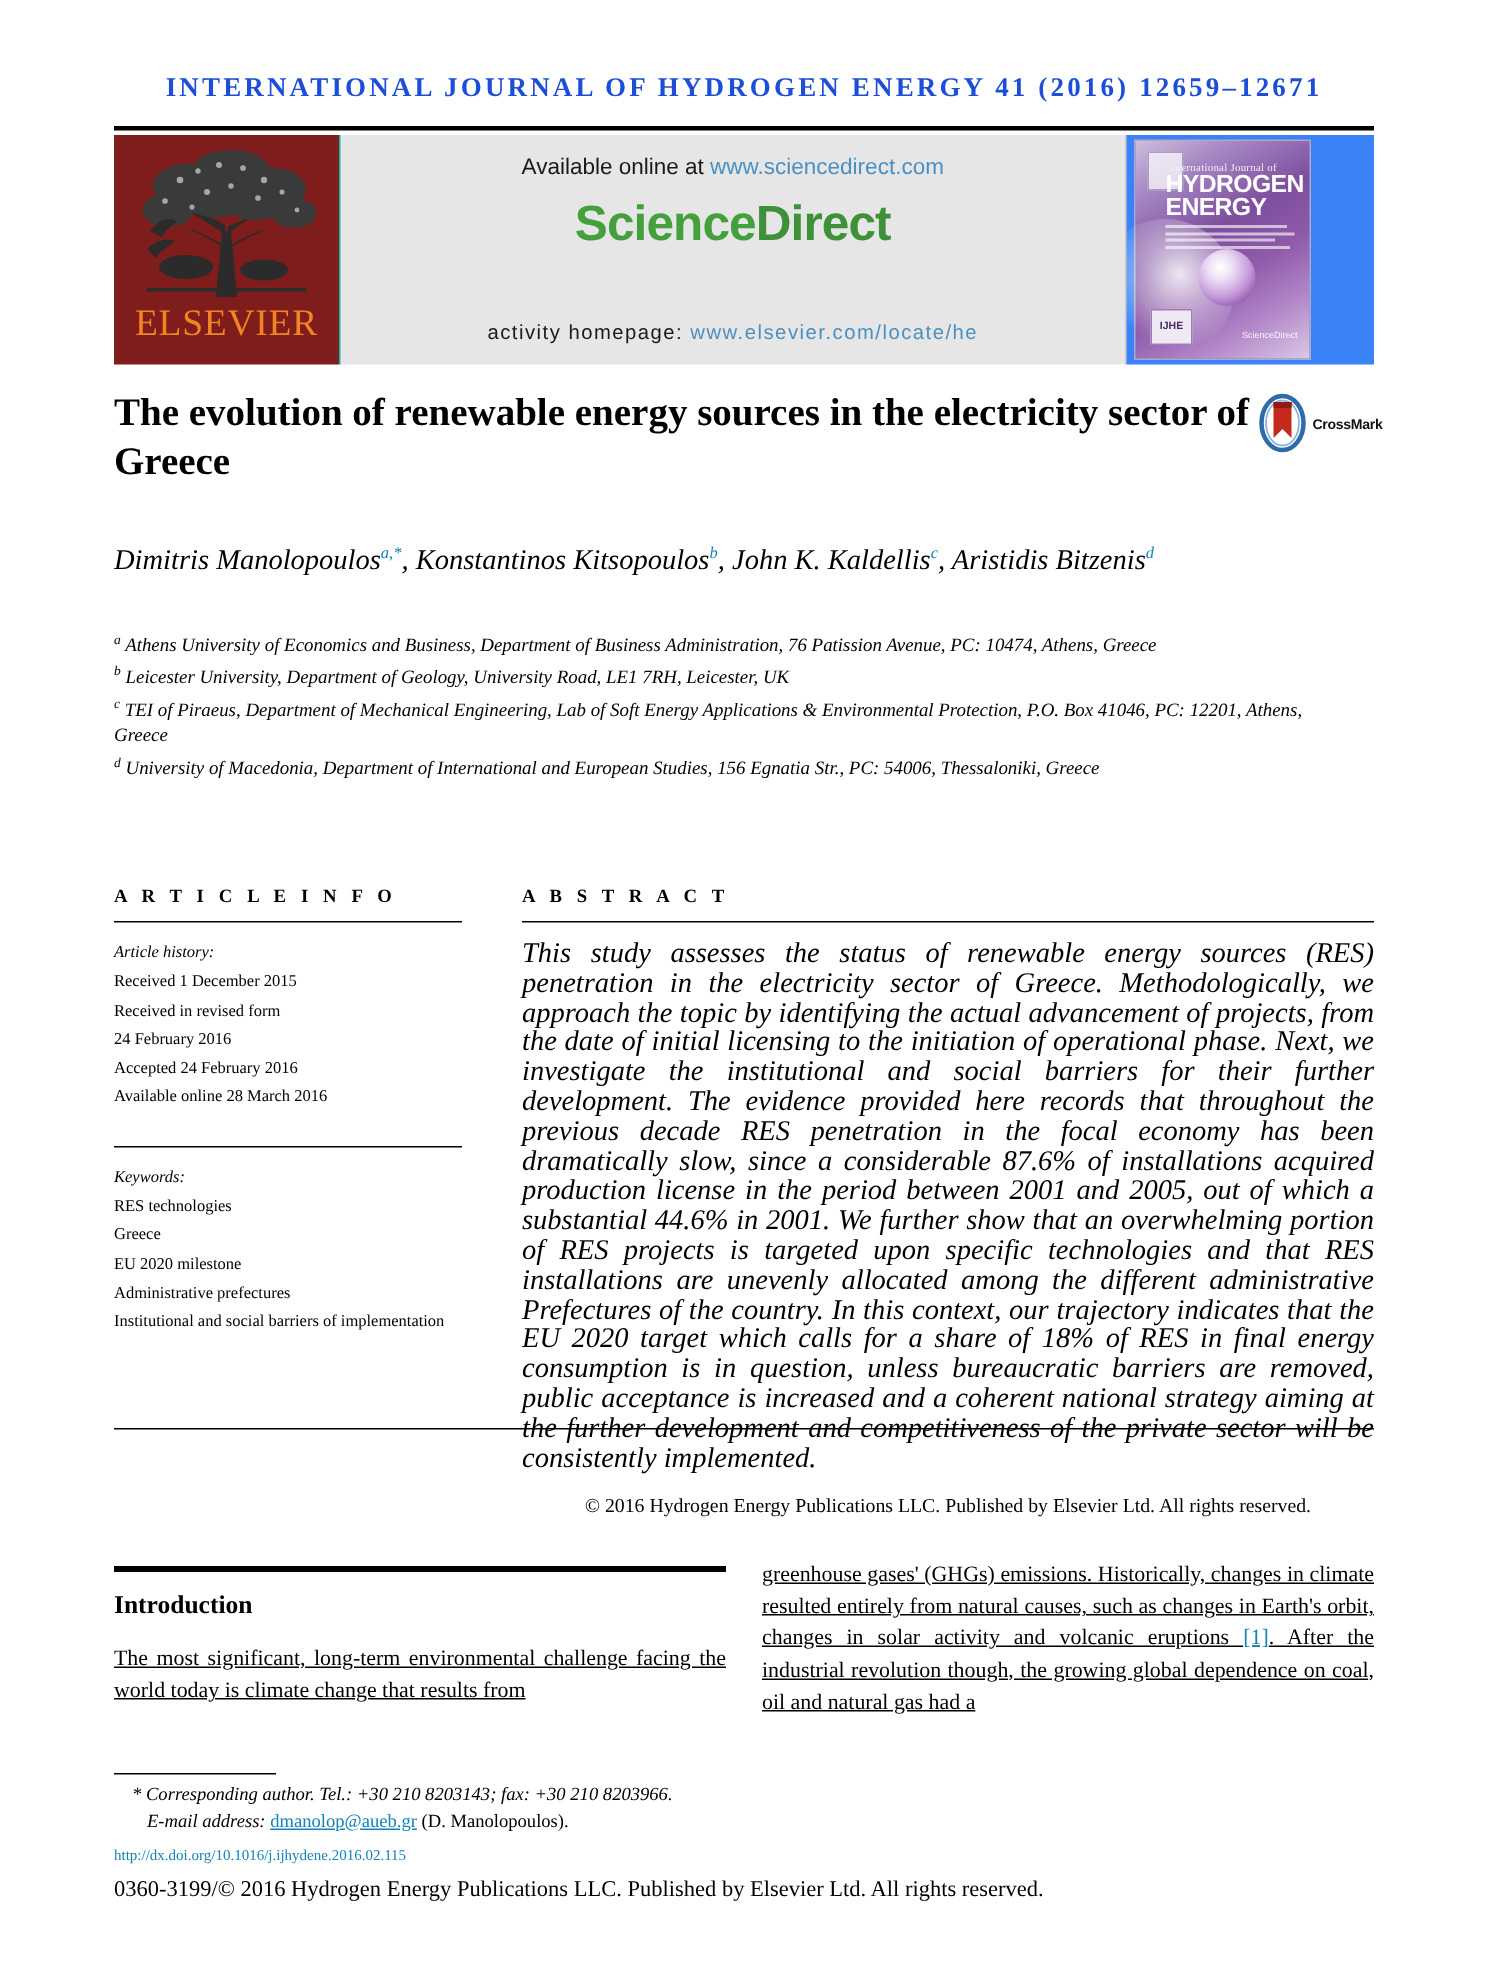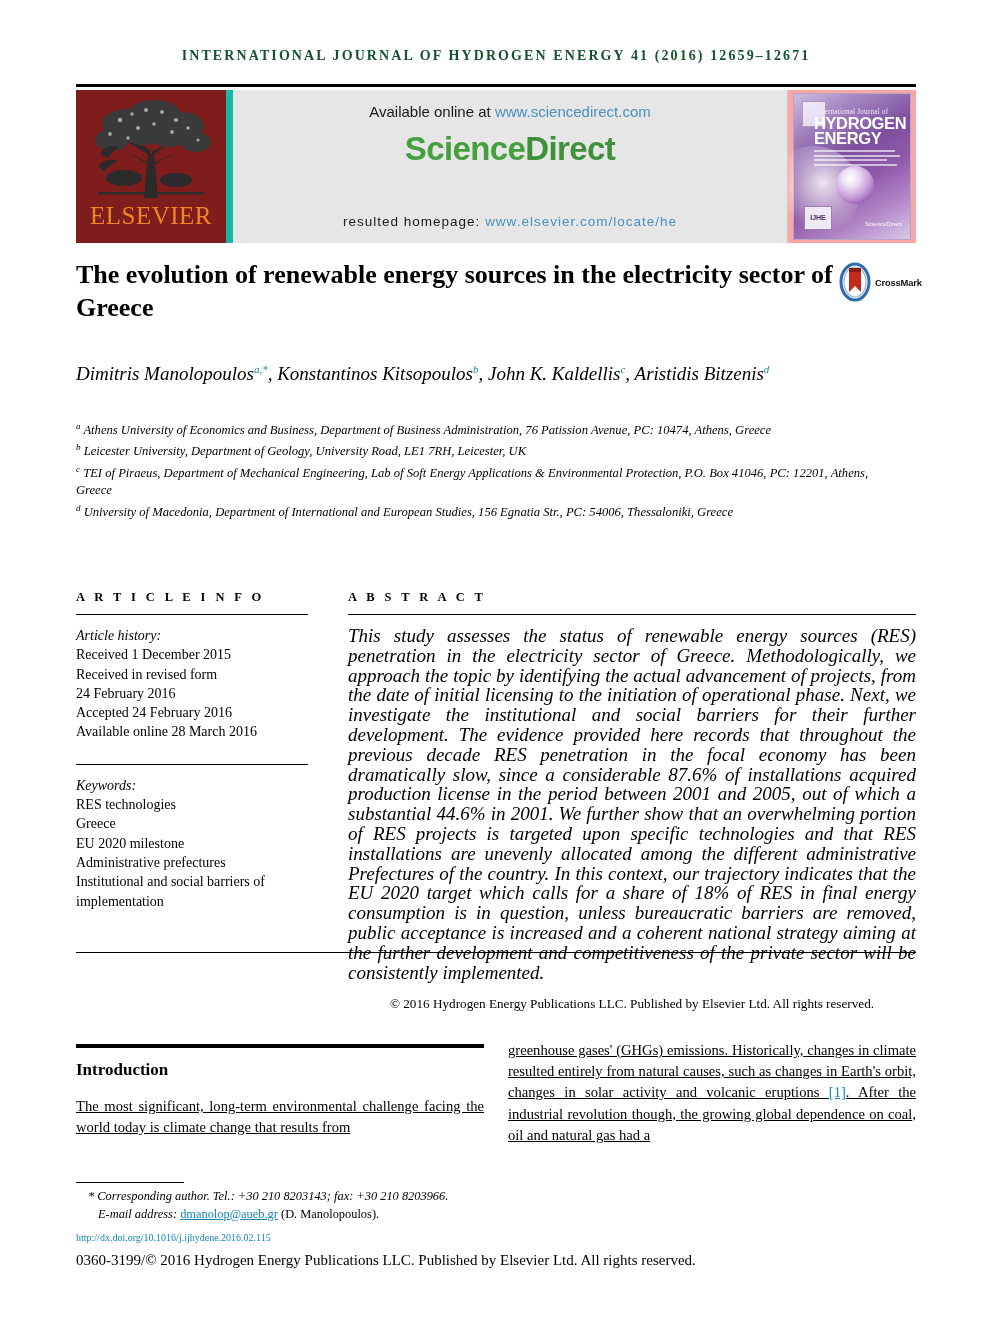--- a/index.html
+++ b/index.html
@@ -22,23 +22,23 @@
     height: 1323px;
   }
 
   
   .running-head {
     position: absolute;
     left: 76px; top: 48px;
     width: 840px;
     text-align: center;
     font-family: "Liberation Serif", serif;
-    font-size: 14px;
+    font-size: 18px;
     letter-spacing: 2.1px;
-    color: #14532d;
+    color: #1d4ed8;
     font-variant: small-caps;
     text-transform: uppercase;
     font-weight: bold;
   }
 
   
   .masthead {
     position: absolute;
     left: 76px; top: 84px;
     width: 840px;
@@ -72,21 +72,21 @@
     text-align: center;
     font-family: "Liberation Serif", serif;
     font-size: 25px;
     letter-spacing: 0.5px;
     color: #f08522;
   }
   .sd-banner {
     flex: 1 1 auto;
     background: #e6e6e6;
     position: relative;
-    border-left: 7px solid #14b8a6;
+    border-left: 1px solid #14b8a6;
     border-right: 1px solid #c9c9c9;
   }
   .sd-avail {
     position: absolute;
     left: 0; top: 13px; width: 100%;
     text-align: center;
     font-family: "Liberation Sans", sans-serif;
     font-size: 15px;
     color: #1a1a1a;
   }
@@ -111,22 +111,23 @@
     letter-spacing: 1px;
     color: #1a1a1a;
   }
   .sd-home a { color: #4a90c2; text-decoration: none; }
 
   .cover-box {
     flex: 0 0 128px;
     width: 128px;
     height: 153px;
     position: relative;
-    background: #fca5a5;
+    background: #3b82f6;
     overflow: hidden;
+    padding-left: 37px;
   }
   .cover-art {
     position: absolute;
     left: 5px; top: 3px;
     width: 118px; height: 147px;
     background: linear-gradient(150deg, #cdbede 0%, #a688c4 18%, #7d4f9e 42%, #8e5aa9 60%, #b083c6 78%, #d9c9e6 100%);
     border: 1px solid #b7a5c8;
     box-sizing: border-box;
   }
   .cover-swirl {
@@ -296,21 +297,21 @@
     color: #000;
     margin: 0 0 9px 0;
   }
   .rule-thin {
     border: 0;
     border-top: 1.6px solid #000;
     margin: 0 0 11px 0;
   }
   .info-body {
     font-family: "Liberation Serif", serif;
-    font-size: 14px;
+    font-size: 11px;
     line-height: 19.3px;
   }
   .info-body .lbl { font-style: italic; }
   .info-gap { height: 22px; }
   .kw-list { margin: 0; }
   .abstract-text {
     font-family: "Liberation Serif", serif;
     font-size: 19px;
     line-height: 19.8px;
     text-align: justify;
@@ -452,21 +453,21 @@
       </div>
 
       <div class="sd-banner">
         <div class="sd-avail">
           <span>Available online at </span><a href="#">www.sciencedirect.com</a>
         </div>
         <div class="sd-logo">
           <span class="sci">Science</span><span class="direct">Direct</span>
         </div>
         <div class="sd-home">
-          <span>resulted homepage: </span><a href="#">www.elsevier.com/locate/he</a>
+          <span>activity homepage: </span><a href="#">www.elsevier.com/locate/he</a>
         </div>
       </div>
 
       <div class="cover-box">
         <div class="cover-art">
           <div class="cover-swirl"></div>
           <div class="cover-elsevier"></div>
           <div class="cover-top-title">International Journal of</div>
           <div class="cover-big">
             <span>HYDROGEN</span><br>

